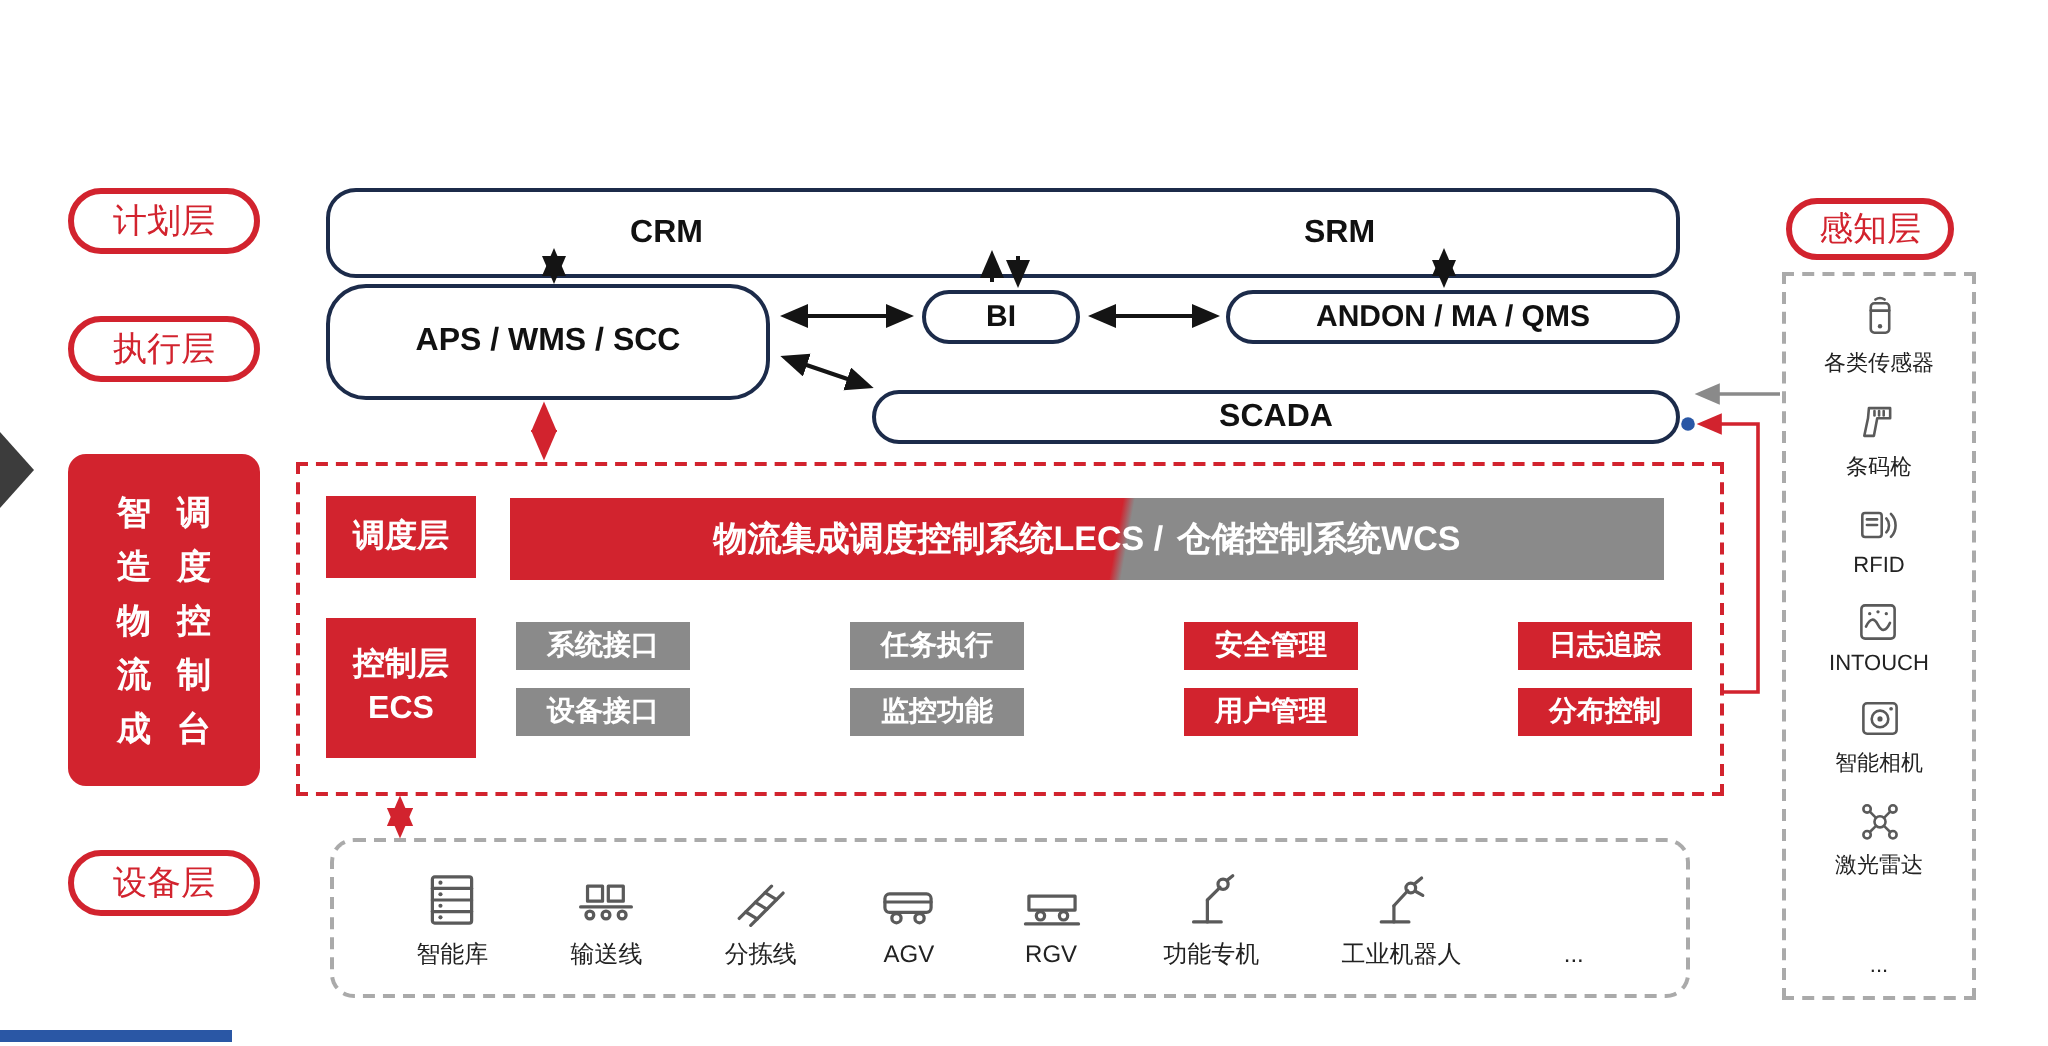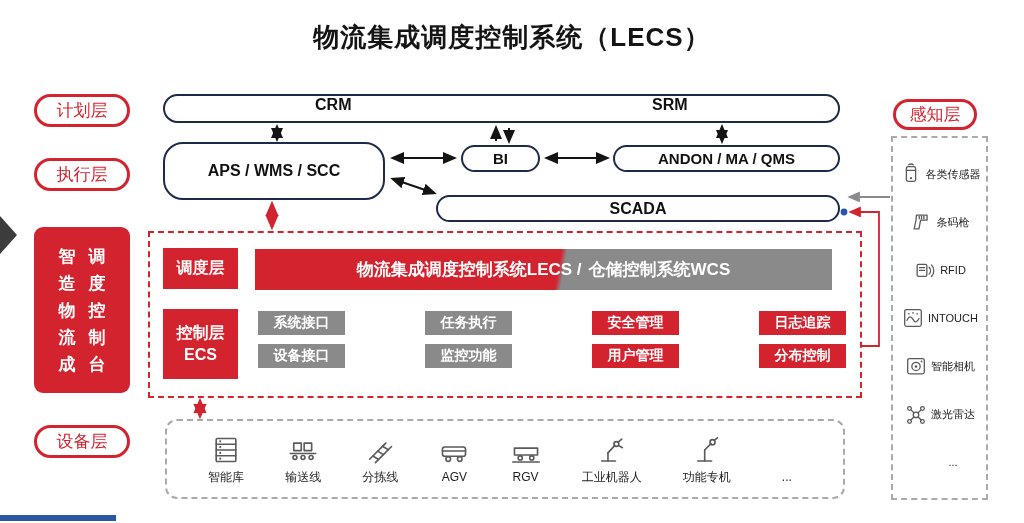--- a/index.html
+++ b/index.html
@@ -10,22 +10,22 @@
 
   
   .layer-pill{width:96px;height:33px;border:3px solid var(--red);border-radius:17px;color:var(--red);
     font-weight:normal;font-size:17px;display:flex;align-items:center;justify-content:center;background:#fff}
 
   .platform{left:34px;top:227px;width:96px;height:166px;background:var(--red);border-radius:9px;color:#fff;
     font-weight:bold;font-size:17px;display:flex;flex-direction:column;justify-content:center;gap:2px}
   .prow{text-align:center;letter-spacing:13px;text-indent:13px;line-height:25px}
 
   
-  .topbar{left:163px;top:94px;width:677px;height:29px;border:2.5px solid var(--navy);border-radius:15px;
-    display:flex;background:#fff}
+  .topbar{left:163px;top:94px;width:677px;height:45px;border:2.5px solid var(--navy);border-radius:15px;
+    display:flex;align-items:center;background:#fff}
   .topcell{flex:1;text-align:center;font-weight:bold;font-size:16px;color:#111}
 
   .node{border:2.5px solid var(--navy);background:#fff;display:flex;align-items:center;justify-content:center;
     font-weight:bold;color:#111}
   .aps{left:163px;top:142px;width:222px;height:58px;border-radius:20px;font-size:16px}
   .bi{left:461px;top:145px;width:79px;height:27px;border-radius:14px;font-size:15px}
   .andon{left:613px;top:145px;width:227px;height:27px;border-radius:14px;font-size:15px}
   .scada{left:436px;top:195px;width:404px;height:27px;border-radius:14px;font-size:16px}
 
   
@@ -45,41 +45,40 @@
   .equip-box{left:165px;top:419px;width:680px;height:80px;border:2px dashed #aaa;border-radius:12px;
     display:flex;align-items:center;justify-content:space-evenly;padding-top:2px}
   .equip-item{display:flex;flex-direction:column;align-items:center;gap:4px}
   .equip-item .icon{width:30px;height:30px}
   .equip-item .lbl{font-size:12px;color:#222}
 
   
   .perc-pill{left:893px;top:99px;width:84px;height:31px}
   .perc-box{left:891px;top:136px;width:97px;height:364px;border:2px dashed #aaa;
     display:flex;flex-direction:column;justify-content:space-evenly;align-items:center}
-  .sensor-item{display:flex;align-items:center;gap:3px}
+  .sensor-item{display:flex;flex-direction:column;align-items:center;gap:3px}
   .sensor-item .icon{width:24px;height:24px}
   .sensor-item .lbl{font-size:11px;color:#222}
 
   .icon svg{width:100%;height:100%}
   .icon svg *{stroke:#5a5a5a;fill:none;stroke-width:1.4;stroke-linecap:round;stroke-linejoin:round}
   .icon svg .f{fill:#5a5a5a;stroke:none}
 
   
   .left-triangle{left:0;top:216px;width:0;height:0;border-top:19px solid transparent;
     border-bottom:19px solid transparent;border-left:17px solid #3c3c3c}
   .bottom-blue-bar{left:0;top:515px;width:116px;height:6px;background:var(--blue_dot)}
 
   .overlay{left:0;top:0;width:1024px;height:523px;pointer-events:none}
 </style>
 </head>
 <body>
 
 <div class="canvas">
 
-  <div class="abs title">物流集成调度控制系统（LECS）</div>
 
   <div class="abs layer-pill" style="left:34px;top:94px">计划层</div>
   <div class="abs layer-pill" style="left:34px;top:158px">执行层</div>
   <div class="abs platform">
 
   <div class="prow">智调</div>
       <div class="prow">造度</div>
       <div class="prow">物控</div>
       <div class="prow">流制</div>
       <div class="prow">成台</div>
@@ -173,39 +172,39 @@
             <rect x="3" y="10.5" width="20" height="6"></rect>
             <circle cx="8" cy="19" r="1.8"></circle>
             <circle cx="18" cy="19" r="1.8"></circle>
             <line x1="1.5" y1="22.5" x2="24.5" y2="22.5"></line>
           </svg></span>
         <span class="lbl">RGV</span>
       </div>
 
       <div class="equip-item">
         <span class="icon"><svg viewBox="0 0 26 26">
+            <line x1="5" y1="22.5" x2="17" y2="22.5"></line>
+            <line x1="11" y1="22.5" x2="11" y2="13"></line>
+            <line x1="11" y1="13" x2="16.5" y2="7.5"></line>
+            <circle cx="17.8" cy="6.2" r="2.2"></circle>
+            <line x1="19.5" y1="4.5" x2="22" y2="2.5"></line>
+          </svg></span>
+        <span class="lbl">功能专机</span>
+      </div>
+
+      <div class="equip-item">
+        <span class="icon"><svg viewBox="0 0 26 26">
             <line x1="4" y1="22.5" x2="16" y2="22.5"></line>
             <line x1="9.5" y1="22.5" x2="9.5" y2="15.5"></line>
             <line x1="9.5" y1="15.5" x2="15.5" y2="9"></line>
             <circle cx="16.8" cy="7.8" r="2.1"></circle>
             <line x1="18.5" y1="6" x2="21.5" y2="3.5"></line>
             <line x1="18.8" y1="9.2" x2="22" y2="11"></line>
           </svg></span>
         <span class="lbl">工业机器人</span>
-      </div>
-
-      <div class="equip-item">
-        <span class="icon"><svg viewBox="0 0 26 26">
-            <line x1="5" y1="22.5" x2="17" y2="22.5"></line>
-            <line x1="11" y1="22.5" x2="11" y2="13"></line>
-            <line x1="11" y1="13" x2="16.5" y2="7.5"></line>
-            <circle cx="17.8" cy="6.2" r="2.2"></circle>
-            <line x1="19.5" y1="4.5" x2="22" y2="2.5"></line>
-          </svg></span>
-        <span class="lbl">功能专机</span>
       </div>
 
       <div class="equip-item">
         <span class="icon"></span>
         <span class="lbl">...</span>
       </div>
     </div>
 
   <div class="abs layer-pill perc-pill">感知层</div>
   <div class="abs perc-box">

